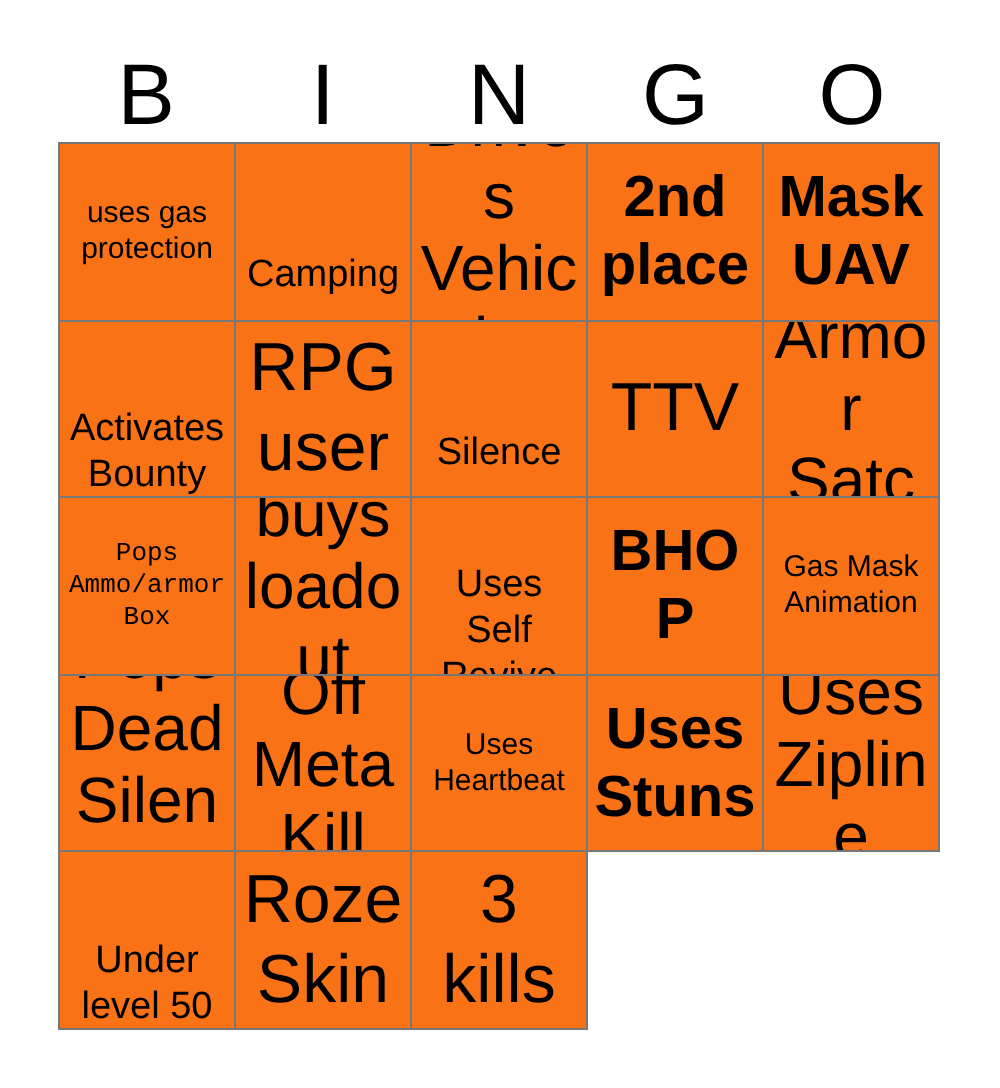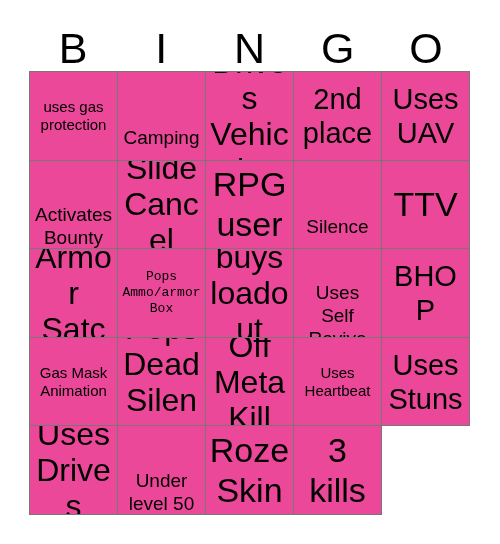--- a/index.html
+++ b/index.html
@@ -64,38 +64,38 @@
   .bingo-cell {
     box-sizing: border-box;
     border-right: 1px solid #777777;
     border-bottom: 1px solid #777777;
     display: flex;
     align-items: center;
     justify-content: center;
     text-align: center;
     padding: 2px 3px;
     overflow: hidden;
-    background: #ec4899;
+    background: #f97316;
   }
 
   .cell-text {
     display: block;
     width: 100%;
     text-align: center;
     color: #000000;
     word-wrap: break-word;
     user-select: none;
   }
 
   
   .fs-xs  { font-size: 13px; line-height: 16px; font-family: Liberation Mono, monospace; }
   .fs-sm  { font-size: 15px; line-height: 18px; }
   .fs-md  { font-size: 19px; line-height: 23px; margin-top: 44px; }
   .fs-lg  { font-size: 32px; line-height: 36px; }
-  .fs-xl  { font-size: 29px; line-height: 34px; }
+  .fs-xl  { font-size: 29px; line-height: 34px; font-weight: bold; }
   .fs-xxl { font-size: 34px; line-height: 40px; }
 </style>
 </head>
 <body>
 
 <div id="card-root">
 
   <div id="bingo-header">
     <div class="header-letter">B</div>
     <div class="header-letter">I</div>
@@ -111,27 +111,24 @@
       <div class="bingo-cell">
         <span class="cell-text fs-md">Camping</span>
       </div>
       <div class="bingo-cell">
         <span class="cell-text fs-lg">Drives Vehicle</span>
       </div>
       <div class="bingo-cell">
         <span class="cell-text fs-xl">2nd place</span>
       </div>
       <div class="bingo-cell">
-        <span class="cell-text fs-xl">Uses UAV</span>
+        <span class="cell-text fs-xl">Mask UAV</span>
       </div>
       <div class="bingo-cell">
         <span class="cell-text fs-md">Activates Bounty</span>
-      </div>
-      <div class="bingo-cell">
-        <span class="cell-text fs-lg">Slide Cancel</span>
       </div>
       <div class="bingo-cell">
         <span class="cell-text fs-xxl">RPG user</span>
       </div>
       <div class="bingo-cell">
         <span class="cell-text fs-md">Silence</span>
       </div>
       <div class="bingo-cell">
         <span class="cell-text fs-xxl">TTV</span>
       </div>
@@ -159,21 +156,21 @@
       <div class="bingo-cell">
         <span class="cell-text fs-lg">Off Meta Kill</span>
       </div>
       <div class="bingo-cell">
         <span class="cell-text fs-sm">Uses Heartbeat</span>
       </div>
       <div class="bingo-cell">
         <span class="cell-text fs-xl">Uses Stuns</span>
       </div>
       <div class="bingo-cell">
-        <span class="cell-text fs-lg">Uses Drives</span>
+        <span class="cell-text fs-lg">Uses Zipline</span>
       </div>
       <div class="bingo-cell">
         <span class="cell-text fs-md">Under level 50</span>
       </div>
       <div class="bingo-cell">
         <span class="cell-text fs-xxl">Roze Skin</span>
       </div>
       <div class="bingo-cell">
         <span class="cell-text fs-xxl">3 kills</span>
       </div>

